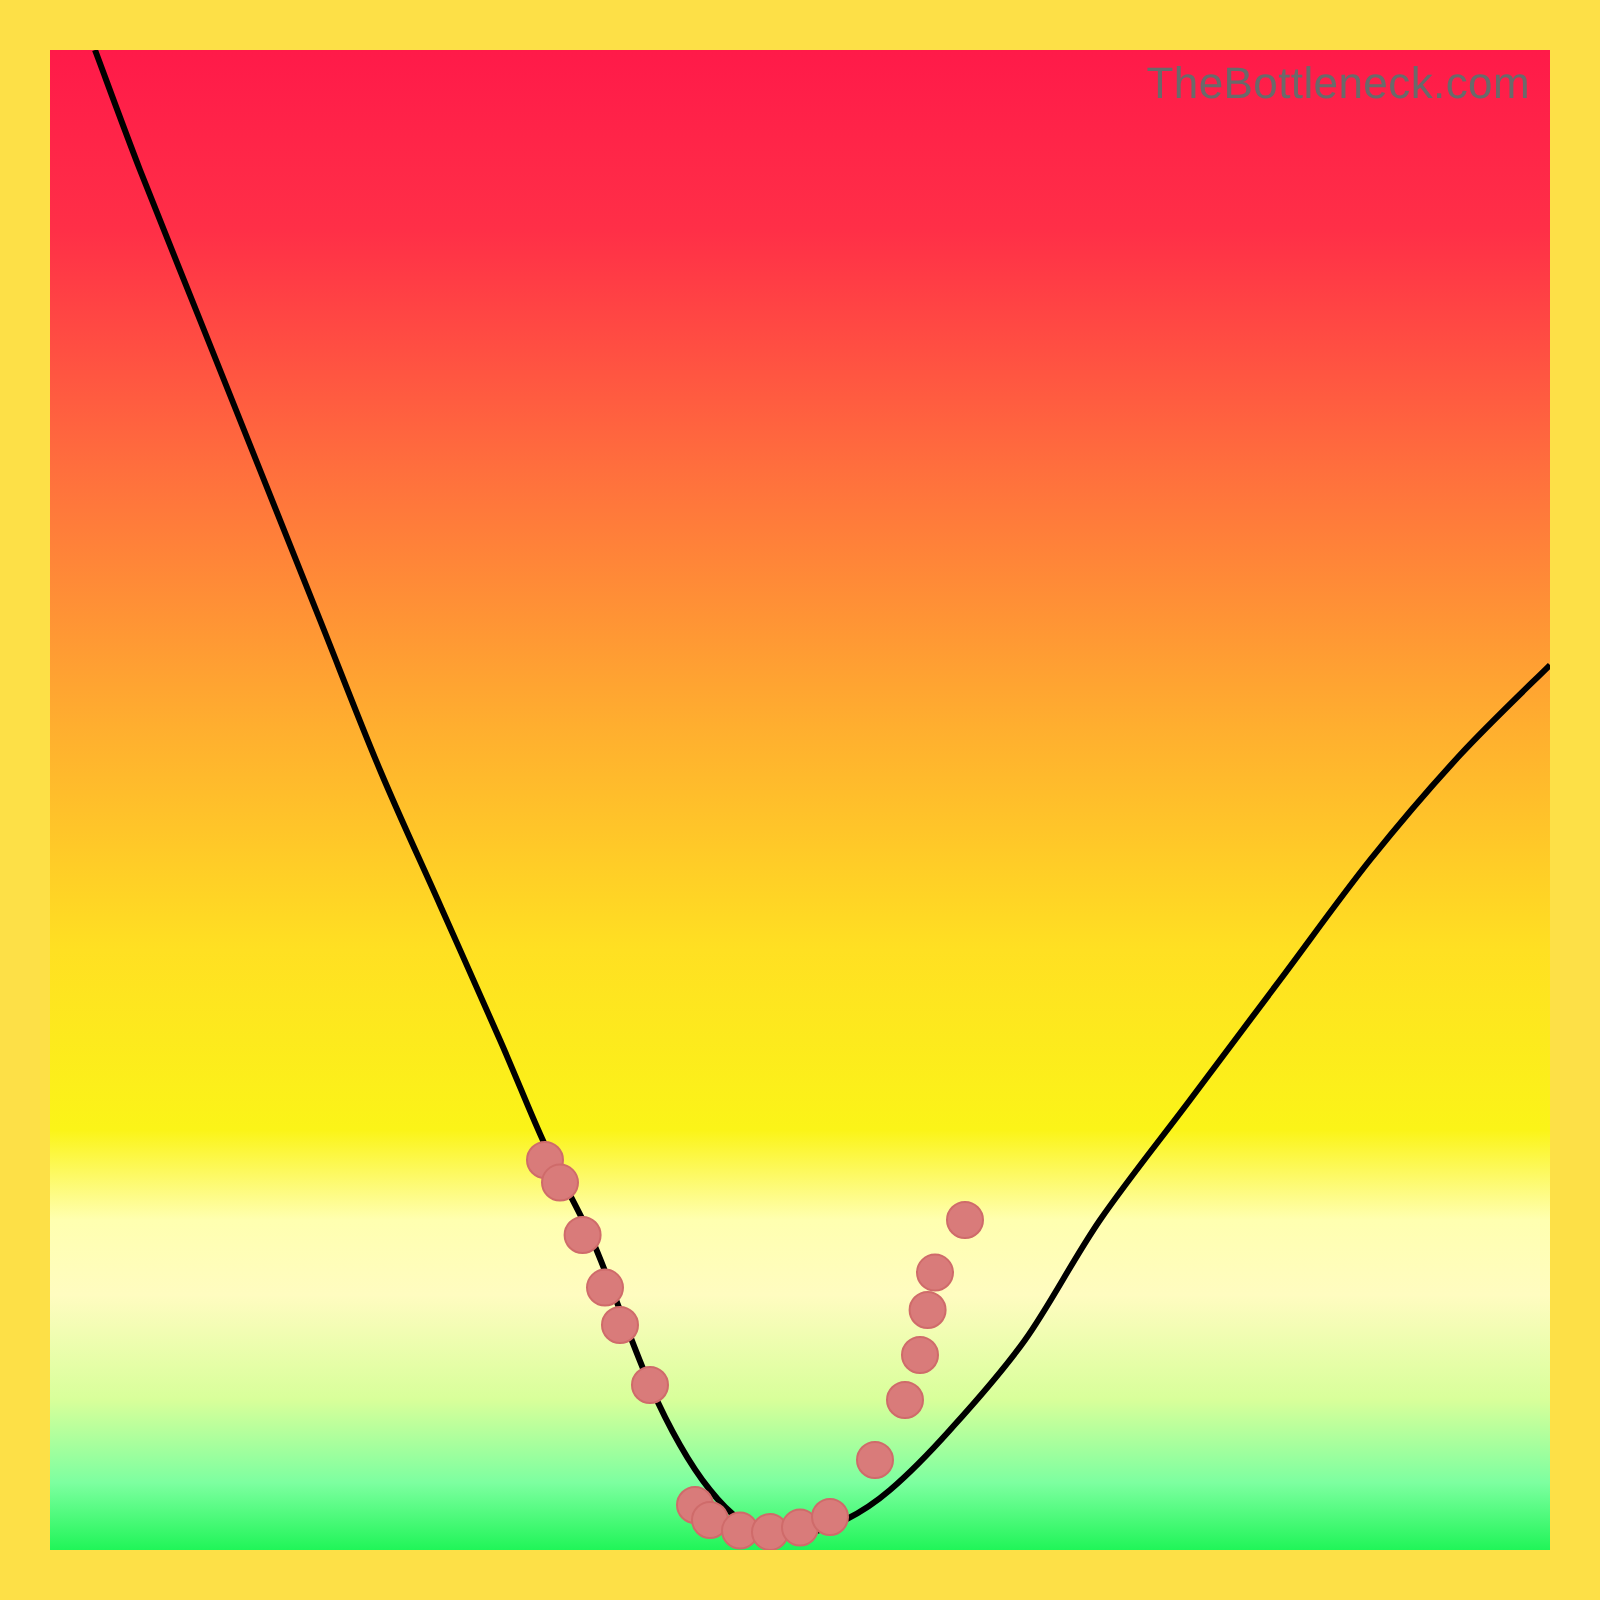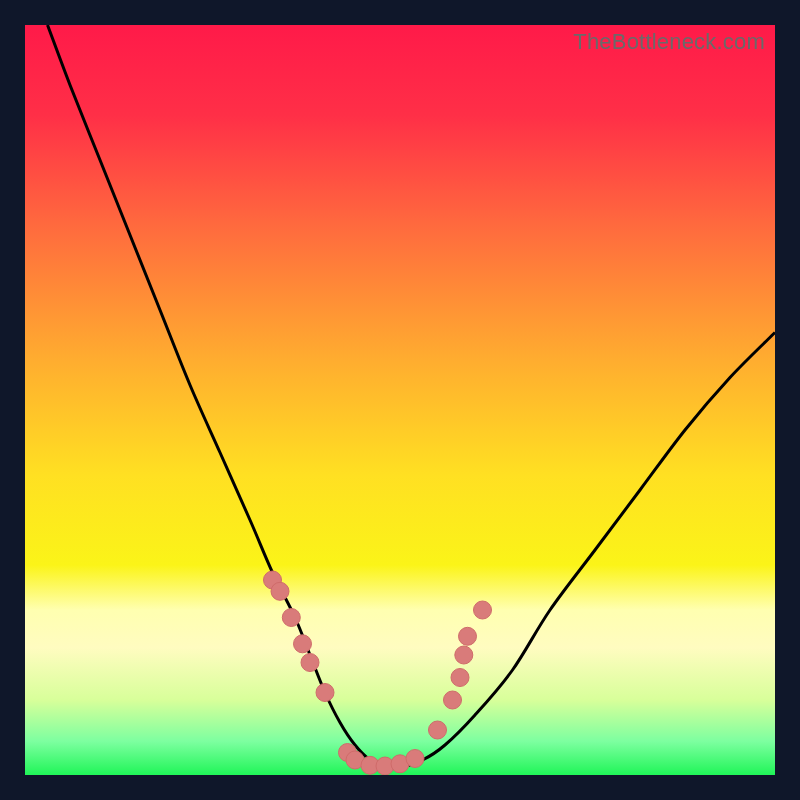--- a/index.html
+++ b/index.html
@@ -7,21 +7,21 @@
     padding: 0;
     width: 800px;
     height: 800px;
     background: #000;
     overflow: hidden;
     font-family: Arial, Helvetica, sans-serif;
   }
   .frame {
     position: absolute;
     inset: 0;
-    background: #0f172a;
+    background: #fde047;
   }
   .plot {
     position: absolute;
     left: 25px;
     top: 25px;
     width: 750px;
     height: 750px;
     overflow: hidden;
   }
   .gradient {

